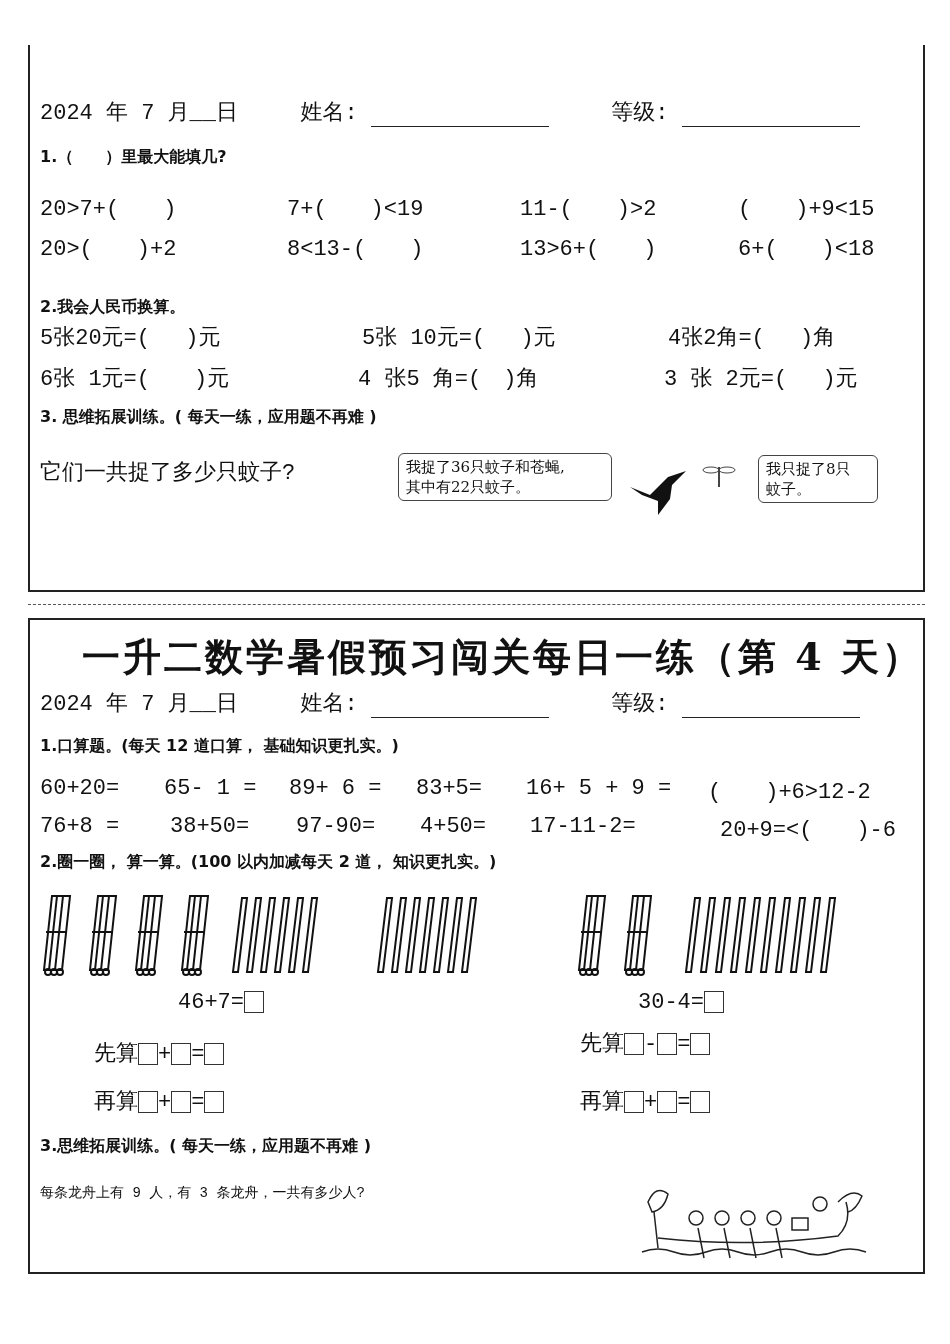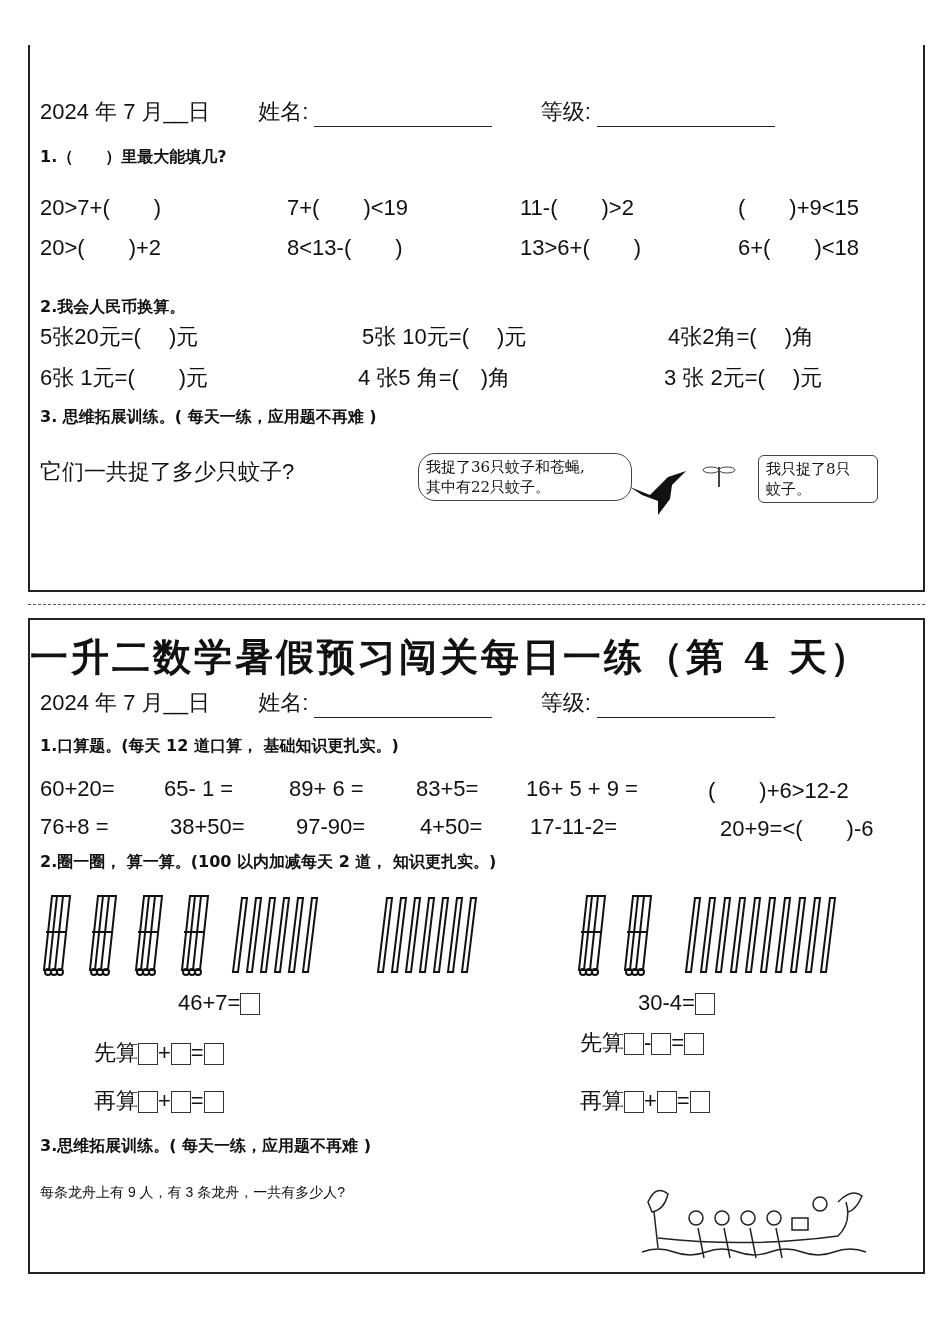--- a/index.html
+++ b/index.html
@@ -5,23 +5,23 @@
     html, body { margin: 0; padding: 0; background: #ffffff; }
     body { width: 950px; height: 1344px; position: relative; overflow: hidden;
            font-family: "DejaVu Serif", "Liberation Serif", serif; color: #111; }
     .box { position: absolute; left: 28px; width: 897px; border: 2px solid #222; box-sizing: border-box; }
     #box1 { top: 45px; height: 547px; border-top: none; }
     #box2 { top: 618px; height: 656px; }
     .sep { position: absolute; left: 28px; width: 897px; top: 604px; border-top: 1px dashed #555; }
     .row { position: absolute; left: 10px; white-space: nowrap; font-size: 22px; }
     .txt { position: absolute; white-space: nowrap; }
     .b { font-family: "DejaVu Sans", "Liberation Sans", sans-serif; font-weight: bold; font-size: 16px; }
-    .n { font-size: 22px; font-family: Liberation Sans, sans-serif; }
+    .n { font-size: 22px; font-family: Liberation Mono, monospace; }
     .uline { display: inline-block; width: 178px; border-bottom: 1.5px solid #222; height: 22px; vertical-align: bottom; }
-    .title { position: absolute; top: 12px; left: 0; right: 0; text-align: left; font-size: 38px; font-weight: bold;
+    .title { position: absolute; top: 12px; left: 0; right: 0; text-align: right; font-size: 38px; font-weight: bold;
              font-family: "DejaVu Serif", serif; letter-spacing: 3px; }
     .sq { display: inline-block; width: 20px; height: 22px; border: 1.5px solid #333; vertical-align: middle; box-sizing: border-box; background: #fff; }
     .bubble { position: absolute; border: 1.5px solid #444; border-radius: 6px; padding: 3px 7px; font-size: 15px; line-height: 20px; background: #fff;
               font-family: "DejaVu Serif", serif; }
     svg { position: absolute; }
   </style>
 </head>
 <body>
 
 <div class="box" id="box1">
@@ -49,21 +49,21 @@
   <div class="txt n" style="top:277px;left:10px">5张20元=(　 )元</div>
   <div class="txt n" style="top:277px;left:332px">5张  10元=(　 )元</div>
   <div class="txt n" style="top:277px;left:638px">4张2角=(　 )角</div>
   <div class="txt n" style="top:318px;left:10px">6张  1元=(　　)元</div>
   <div class="txt n" style="top:318px;left:328px">4 张5  角=(　)角</div>
   <div class="txt n" style="top:318px;left:634px">3 张  2元=(　 )元</div>
 
   <div class="row b" style="top:362px;">3. 思维拓展训练。( 每天一练，应用题不再难 )</div>
   <div class="row n" style="top:412px;">它们一共捉了多少只蚊子?</div>
 
-  <div class="bubble" style="left:388px;top:408px;width:198px;border-radius:17px;">
+  <div class="bubble" style="left:368px;top:408px;width:198px;">
     <div>我捉了36只蚊子和苍蝇,</div>
     <div>其中有22只蚊子。</div>
   </div>
   <svg style="left:598px;top:420px" width="60" height="52" viewBox="0 0 60 52">
     <path d="M2 22 L22 30 L40 12 L58 6 L44 20 L42 34 L30 50 L30 36 L14 30 Z" fill="#111"></path>
   </svg>
   <svg style="left:672px;top:418px" width="34" height="26" viewBox="0 0 34 26">
     <ellipse cx="9" cy="7" rx="8" ry="3" fill="none" stroke="#444"></ellipse>
     <ellipse cx="25" cy="7" rx="8" ry="3" fill="none" stroke="#444"></ellipse>
     <line x1="17" y1="4" x2="17" y2="24" stroke="#444" stroke-width="2"></line>

